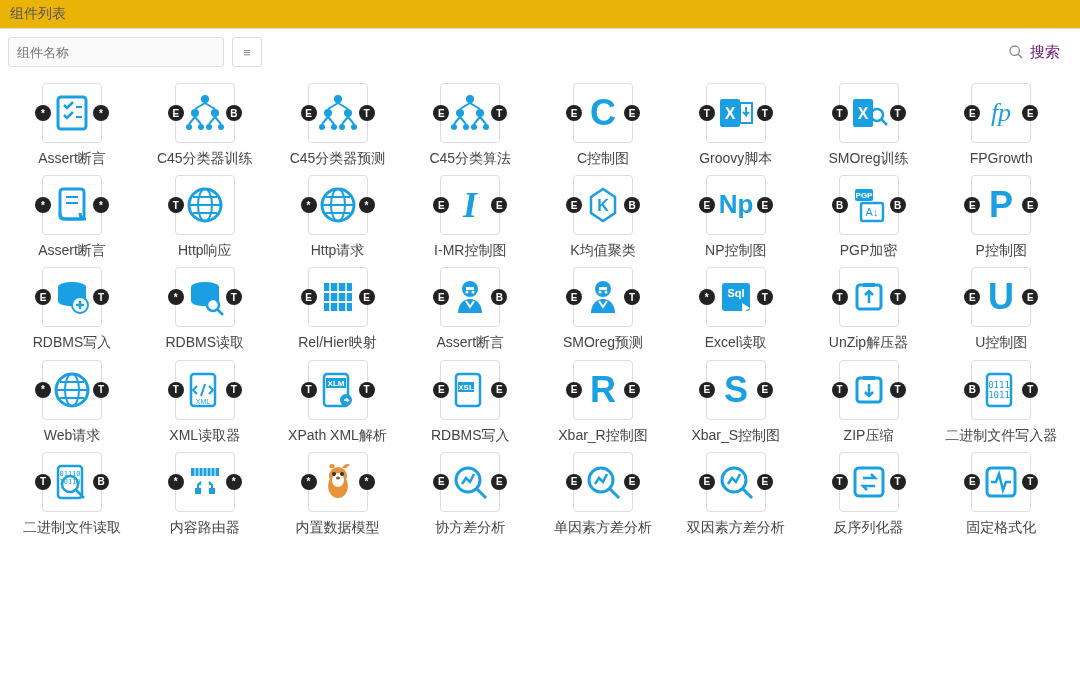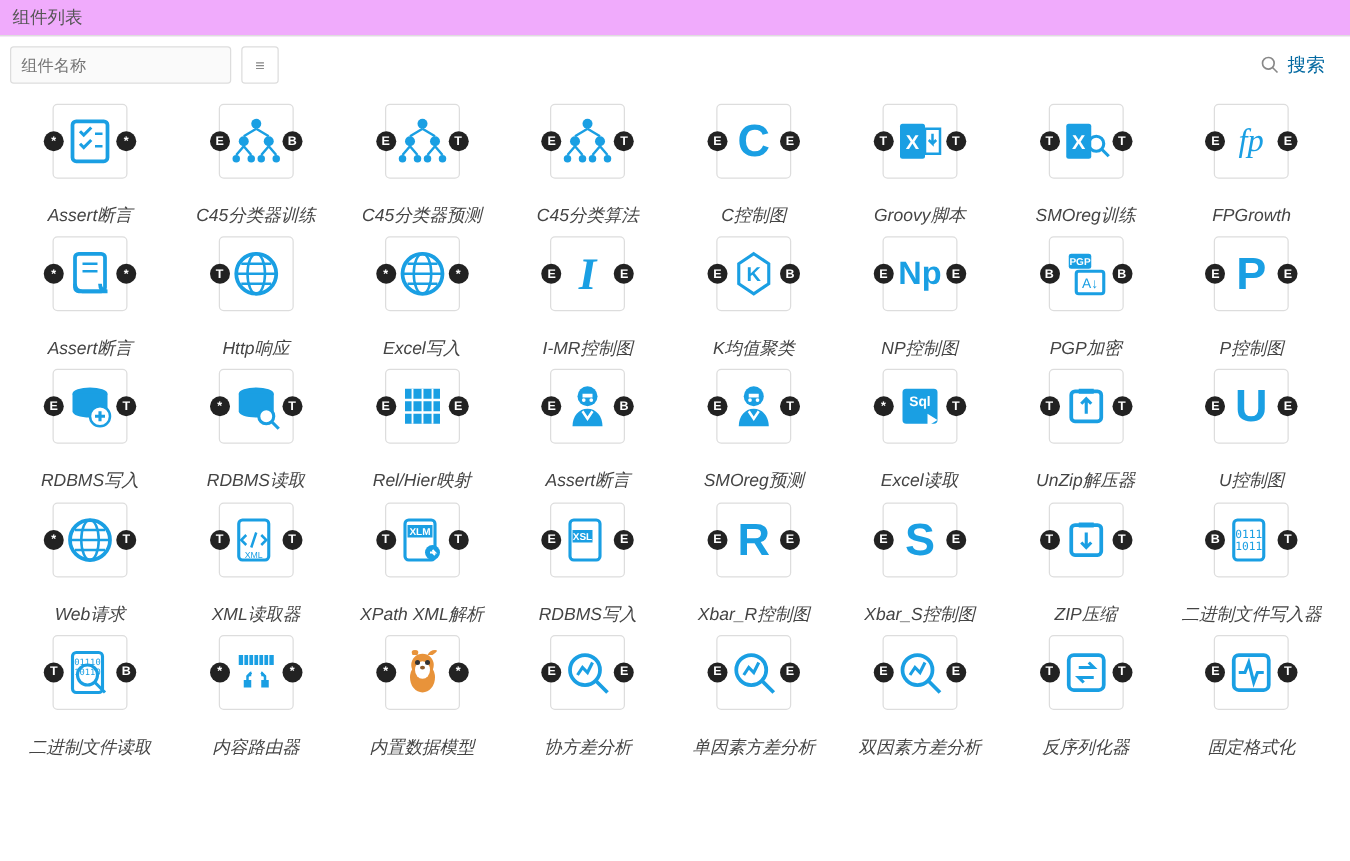--- a/index.html
+++ b/index.html
@@ -1,30 +1,30 @@
 <!DOCTYPE html>
 <html><head>
 <meta charset="utf-8">
 <style>
 * { box-sizing: border-box; margin: 0; padding: 0; }
 body { font-family: "Microsoft YaHei", Arial, sans-serif; font-size: 13px; color: #333; background: #fff; width: 1080px; }
-.titlebar { background: #f0abfc; border-bottom: 1px solid #ddd; padding: 5px 10px; font-size: 14px; color: #555; }
+.titlebar { background: #eab308; border-bottom: 1px solid #ddd; padding: 5px 10px; font-size: 14px; color: #555; }
 .toolbar { display: flex; gap: 8px; padding: 8px; align-items: center; }
-.toolbar input.name { width: 177px; height: 30px; border: 1px solid #ddd; border-radius: 3px; padding: 0 8px; font-size: 13px; background: #fafafa; }
+.toolbar input.name { width: 216px; height: 30px; border: 1px solid #ddd; border-radius: 3px; padding: 0 8px; font-size: 13px; background: #fafafa; }
 .toolbar .filter { width: 30px; height: 30px; border: 1px solid #ddd; border-radius: 3px; display: flex; align-items: center; justify-content: center; color: #888; background: #fff; }
 .toolbar .spacer { flex: 1; }
-.toolbar .search { display: flex; align-items: center; color: #0369a1; gap: 6px; padding-right: 12px; font-size: 15px; font-family: Liberation Serif, serif; }
+.toolbar .search { display: flex; align-items: center; color: #701a75; gap: 6px; padding-right: 12px; font-size: 15px; font-family: Liberation Serif, serif; }
 .grid { display: grid; grid-template-columns: repeat(8, 1fr); gap: 8px 6px; padding: 8px 12px; }
 .item { display: flex; flex-direction: column; align-items: center; width: 120px; cursor: pointer; }
 .iconwrap { position: relative; width: 60px; height: 60px; border: 1px solid #ddd; border-radius: 4px; display: flex; align-items: center; justify-content: center; background: #fff; }
 .iconwrap svg { width: 44px; height: 44px; }
 .badge { position: absolute; width: 16px; height: 16px; border-radius: 50%; background: #222; color: #fff; font-size: 10px; font-weight: bold; display: flex; align-items: center; justify-content: center; top: 50%; transform: translateY(-50%); }
 .badge.left { left: -8px; }
 .badge.right { right: -8px; }
-.label { margin-top: 20px; text-align: center; font-size: 14px; color: #444; line-height: 1.3; width: 100%; word-break: break-all; font-style: italic; }
+.label { margin-top: 6px; text-align: center; font-size: 14px; color: #444; line-height: 1.3; width: 100%; word-break: break-all; }
 </style>
 </head>
 <body>
 
 <div class="titlebar">
   <span>组件列表</span>
 </div>
 
 <div class="toolbar">
   <input class="name" placeholder="组件名称" style="">
@@ -142,21 +142,21 @@
       <div class="label">Http响应</div>
     </div>
     <div class="item">
       <div class="iconwrap">
         <svg viewBox="0 0 44 44">
           <use href="#ic-globe"></use>
         </svg>
         <div class="badge left">*</div>
         <div class="badge right">*</div>
       </div>
-      <div class="label">Excel写入</div>
+      <div class="label">Http请求</div>
     </div>
     <div class="item">
       <div class="iconwrap">
         <svg viewBox="0 0 44 44">
           <use href="#ic-letter-i"></use>
         </svg>
         <div class="badge left">E</div>
         <div class="badge right">E</div>
       </div>
       <div class="label">I-MR控制图</div>

